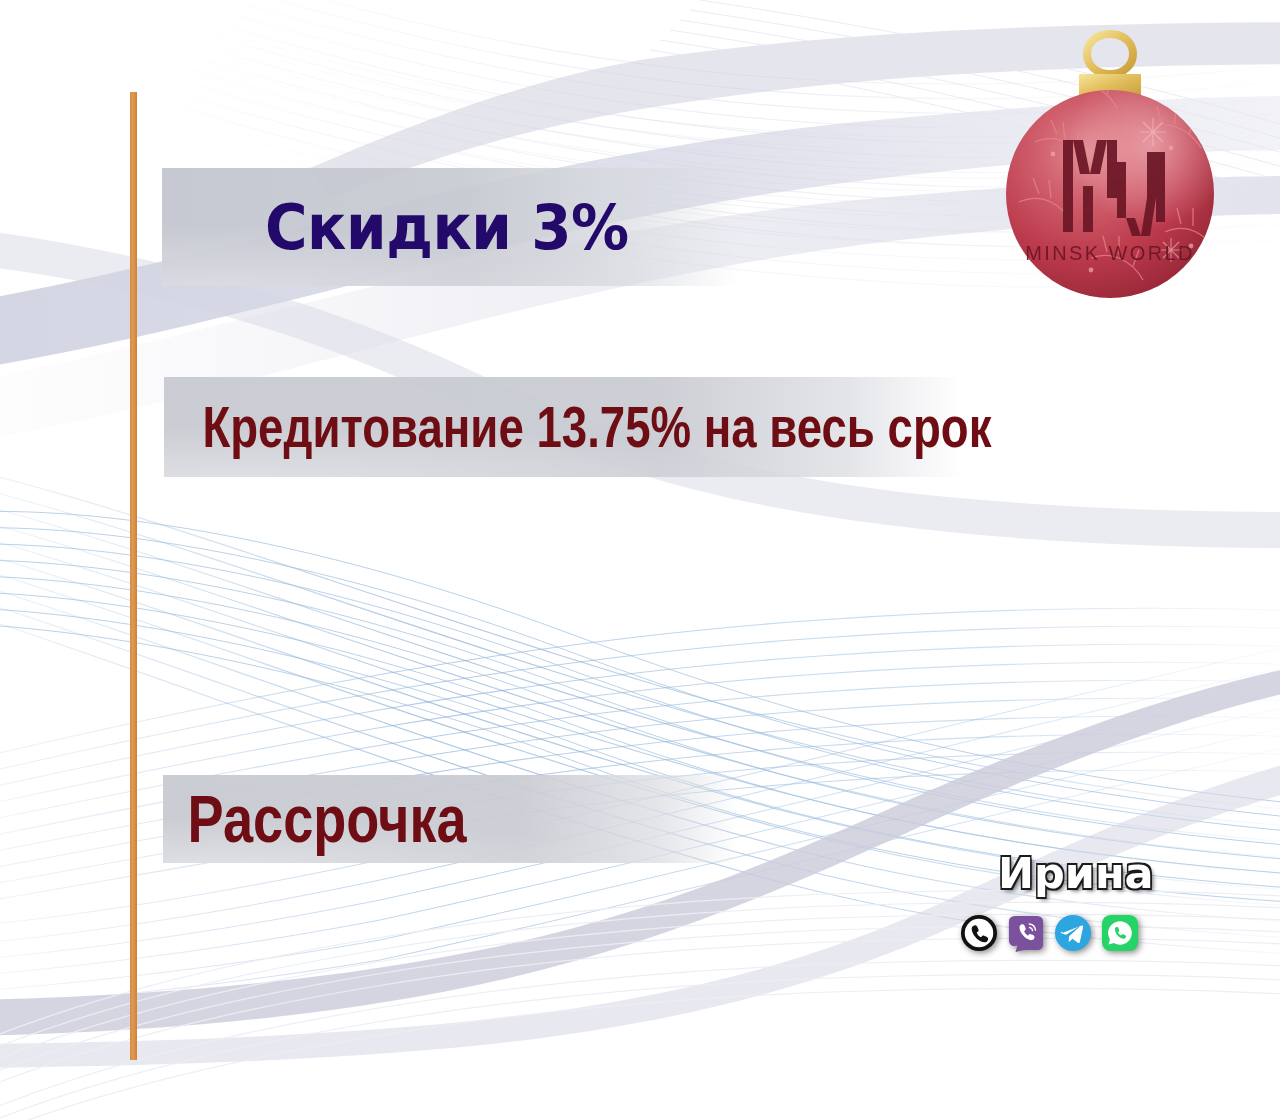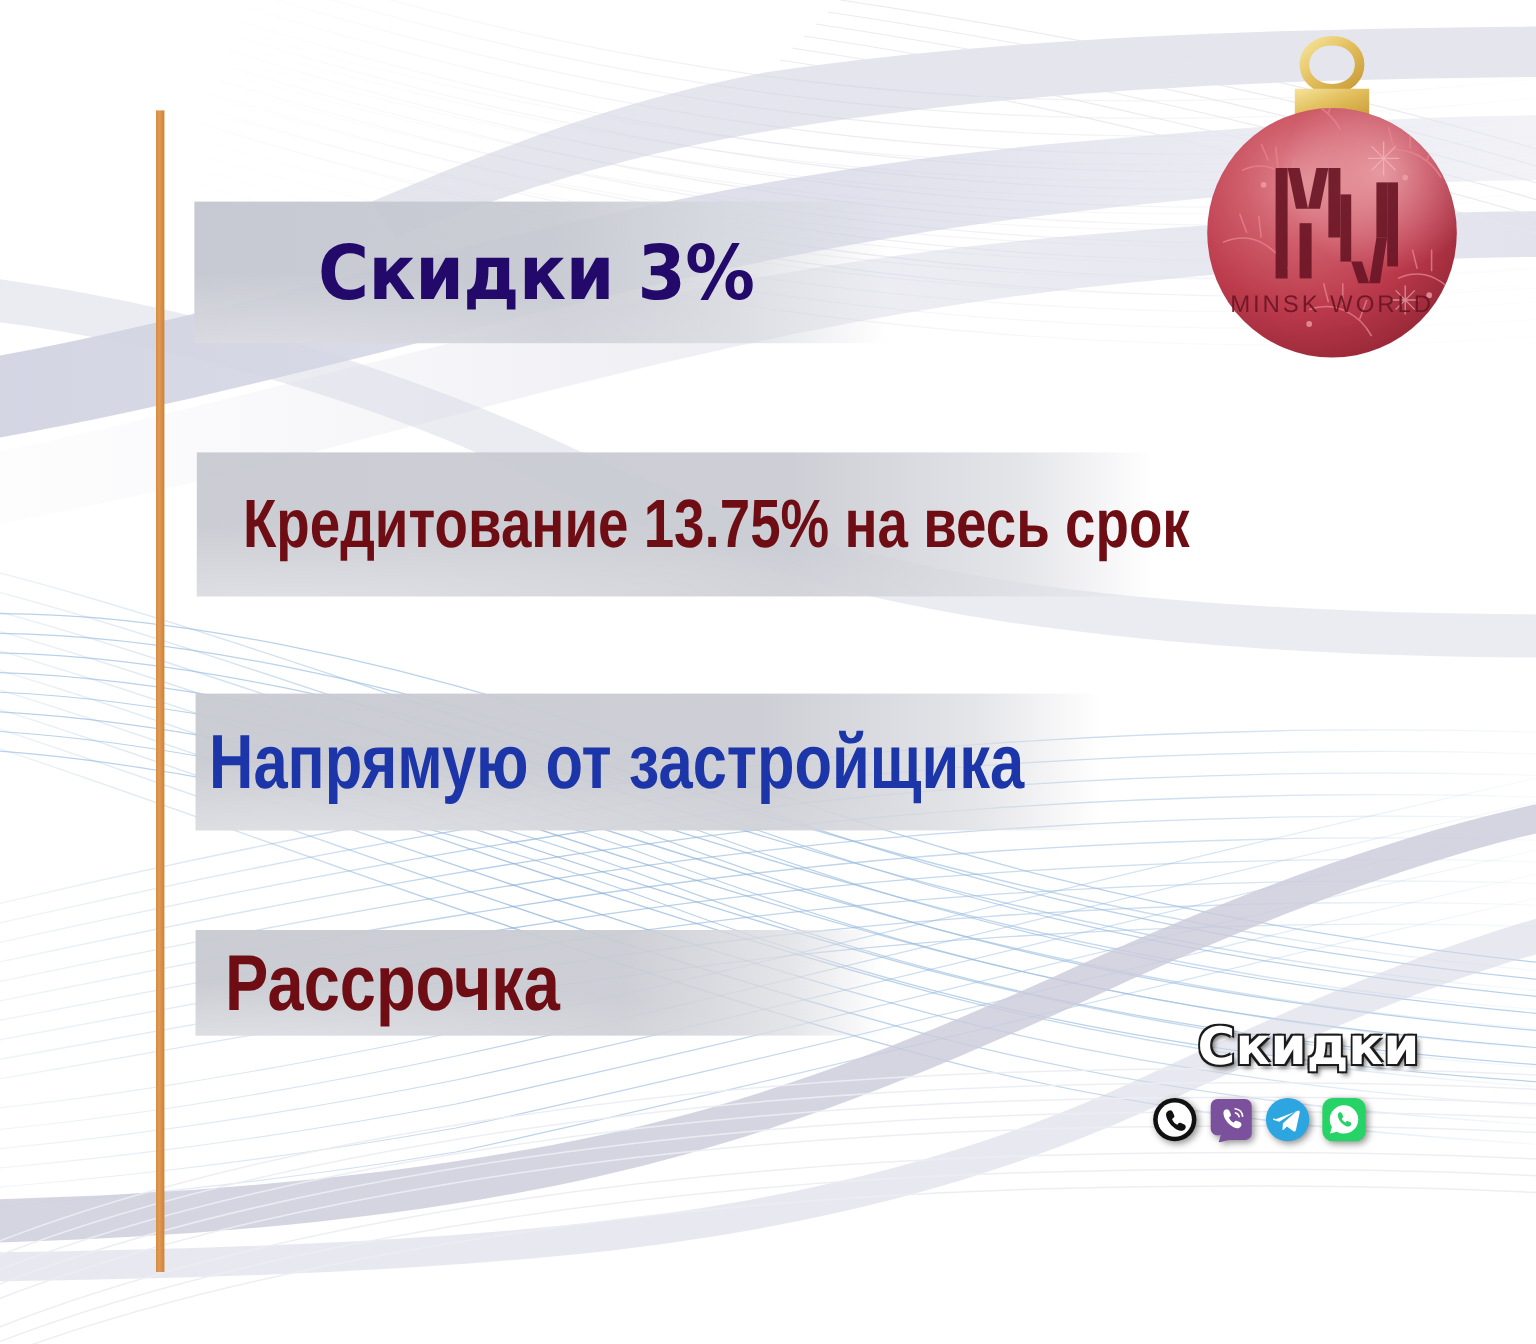--- a/index.html
+++ b/index.html
@@ -83,21 +83,21 @@
     font-size: 63px;
     color: #23096a;
     padding-left: 112px;
     letter-spacing: -0.5px;
     transform: scaleX(0.92);
     transform-origin: left center;
   }
 
   
   #banner-credit {
-    left: 164px; top: 377px; width: 798px; height: 120px;
+    left: 164px; top: 377px; width: 798px; height: 100px;
   }
   #banner-credit .banner-text {
     font-family: "Liberation Sans Narrow", "Liberation Sans", sans-serif;
     font-weight: bold;
     font-size: 57px;
     color: #6e0e14;
     padding-left: 48px;
     transform: scaleX(0.80);
     transform-origin: left center;
     letter-spacing: 0px;
@@ -337,24 +337,20 @@
   <div class="banner" id="banner-discount">
     <div class="banner-bg"></div>
     <div class="banner-text">Скидки 3%</div>
   </div>
 
   <div class="banner" id="banner-credit">
     <div class="banner-bg solid"></div>
     <div class="banner-text">Кредитование 13.75% на весь срок</div>
   </div>
 
-  <div class="banner" id="banner-direct">
-    <div class="banner-bg solid"></div>
-    <div class="banner-text">Напрямую от застройщика</div>
-  </div>
 
   <div class="banner" id="banner-installment">
     <div class="banner-bg solid"></div>
     <div class="banner-text">Рассрочка</div>
   </div>
 
   <svg id="ornament" viewBox="0 0 230 290" xmlns="http://www.w3.org/2000/svg">
     <defs>
       <radialGradient id="ballGrad" cx="0.38" cy="0.30" r="0.82">
         <stop offset="0%" stop-color="#e08a92"></stop>
@@ -428,21 +424,21 @@
         <path d="M146,214 L155,214 L161,176 L152,176 Z"></path>
         <path d="M161,130 L170,130 L170,200 L161,200 Z"></path>
         <path d="M152,176 L161,176 L161,130 L152,130 Z"></path>
       </g>
 
       <text x="115" y="238" text-anchor="middle" font-family="Liberation Sans, sans-serif" font-size="20" letter-spacing="2.4" fill="#6b1625" opacity="0.92">MINSK WORLD</text>
     </g>
   </svg>
 
   <div id="contact-block">
-    <div id="contact-name">Скидки</div>
+    <div id="contact-name">Ирина</div>
 
     <div class="icon-row">
 
       <svg class="c-icon" viewBox="0 0 40 40" xmlns="http://www.w3.org/2000/svg">
         <circle cx="20" cy="20" r="19" fill="#111111"></circle>
         <circle cx="20" cy="20" r="15" fill="#ffffff"></circle>
         <path d="M14.2,12.4 C16.0,11.2 17.6,12.0 18.3,13.6 L19.4,16.2 C19.9,17.4 19.5,18.1 18.6,18.7
                  L17.6,19.4 C18.3,21.6 20.0,23.6 22.2,24.6 L22.9,23.6 C23.6,22.7 24.3,22.4 25.4,22.9
                  L28.0,24.0 C29.6,24.8 30.3,26.4 29.0,28.2 C27.6,30.2 24.8,30.3 21.6,28.6
                  C17.2,26.2 13.6,21.8 12.6,17.6 C11.9,14.8 12.5,13.5 14.2,12.4 Z" fill="#111111"></path>

